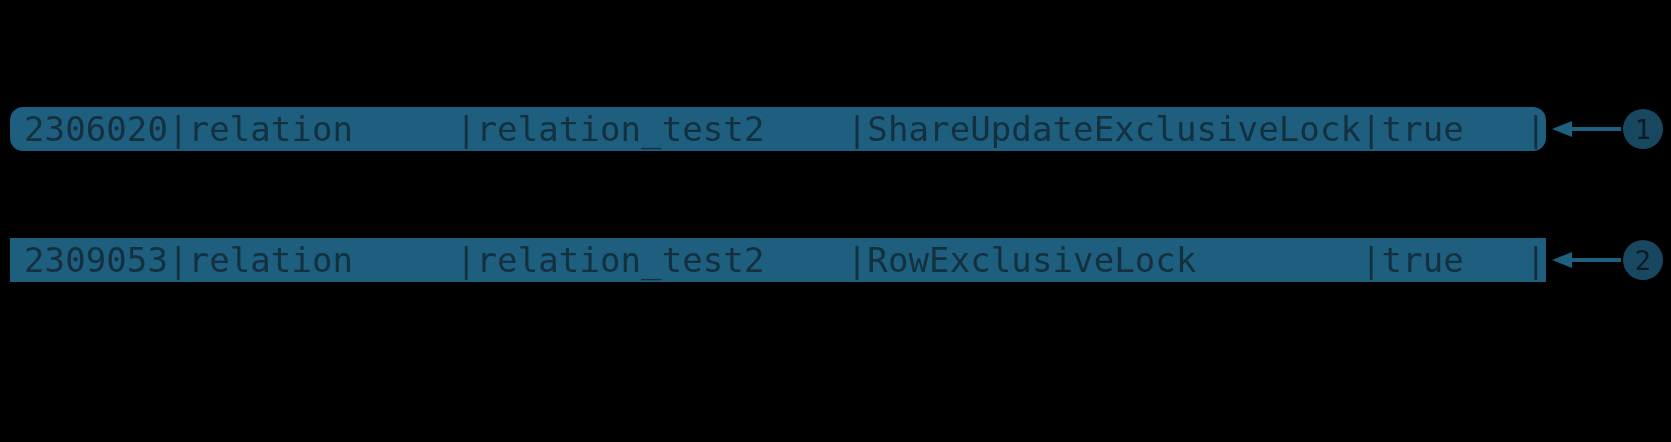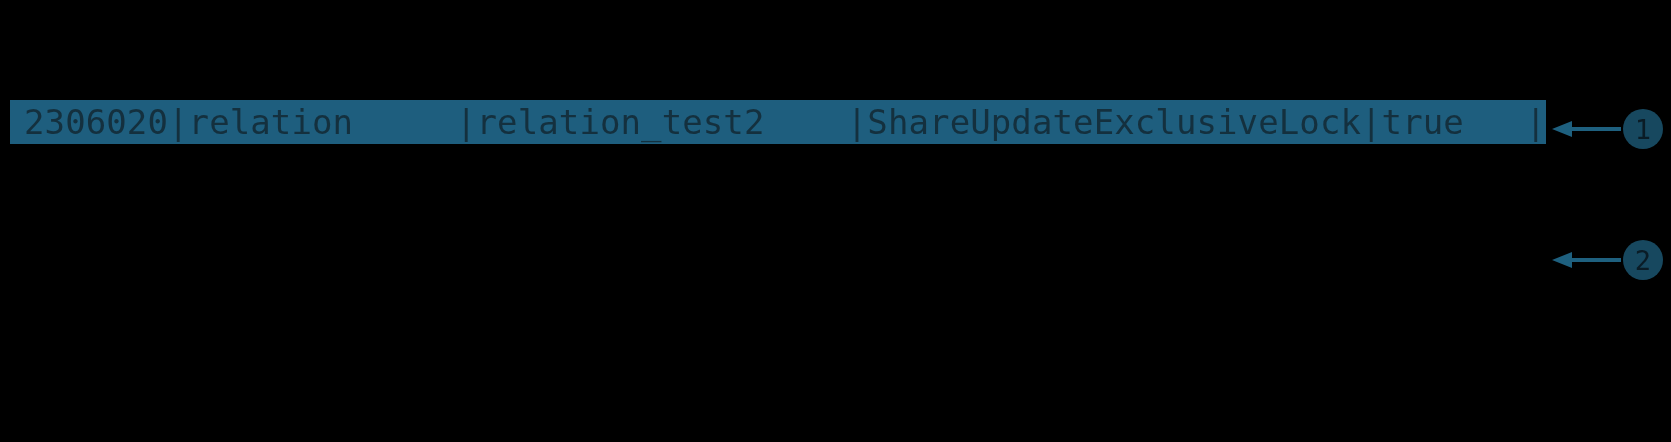--- a/index.html
+++ b/index.html
@@ -24,21 +24,21 @@
     overflow: hidden;
     font-family: "DejaVu Sans Mono", monospace;
   }
   .row-bar {
     position: absolute;
     left: 10px;
     width: 1536px;
     height: 44px;
     background: var(--bar-bg);
   }
-  .row-bar.first  { top: 100px; }
+  .row-bar.first  { top: 107px; border-radius: 13px; }
   .row-bar.second { top: 238px; }
   .row-bar pre {
     margin: 0;
     padding: 0 0 0 14px;
     white-space: pre;
     font-family: "DejaVu Sans Mono", monospace;
     font-size: 34px;
     line-height: 44px;
     letter-spacing: 0.1px;
     color: var(--row-text);
@@ -76,20 +76,23 @@
 </style>
 </head>
 <body>
 
 <div class="canvas">
 
   <div class="row-bar first">
     <pre>2306020|relation     |relation_test2    |ShareUpdateExclusiveLock|true   |</pre>
   </div>
 
+  <div class="row-bar second">
+    <pre>2309053|relation     |relation_test2    |RowExclusiveLock        |true   |</pre>
+  </div>
 
   <div class="callout first">
     <svg class="arrow" width="72" height="20" viewBox="0 0 72 20">
       <line x1="16" y1="10" x2="71" y2="10" stroke="#1e607f" stroke-width="4"></line>
       <polygon points="2,10 22,2 22,18" fill="#1e607f"></polygon>
     </svg>
     <div class="circle">
       <span>1</span>
     </div>
   </div>

